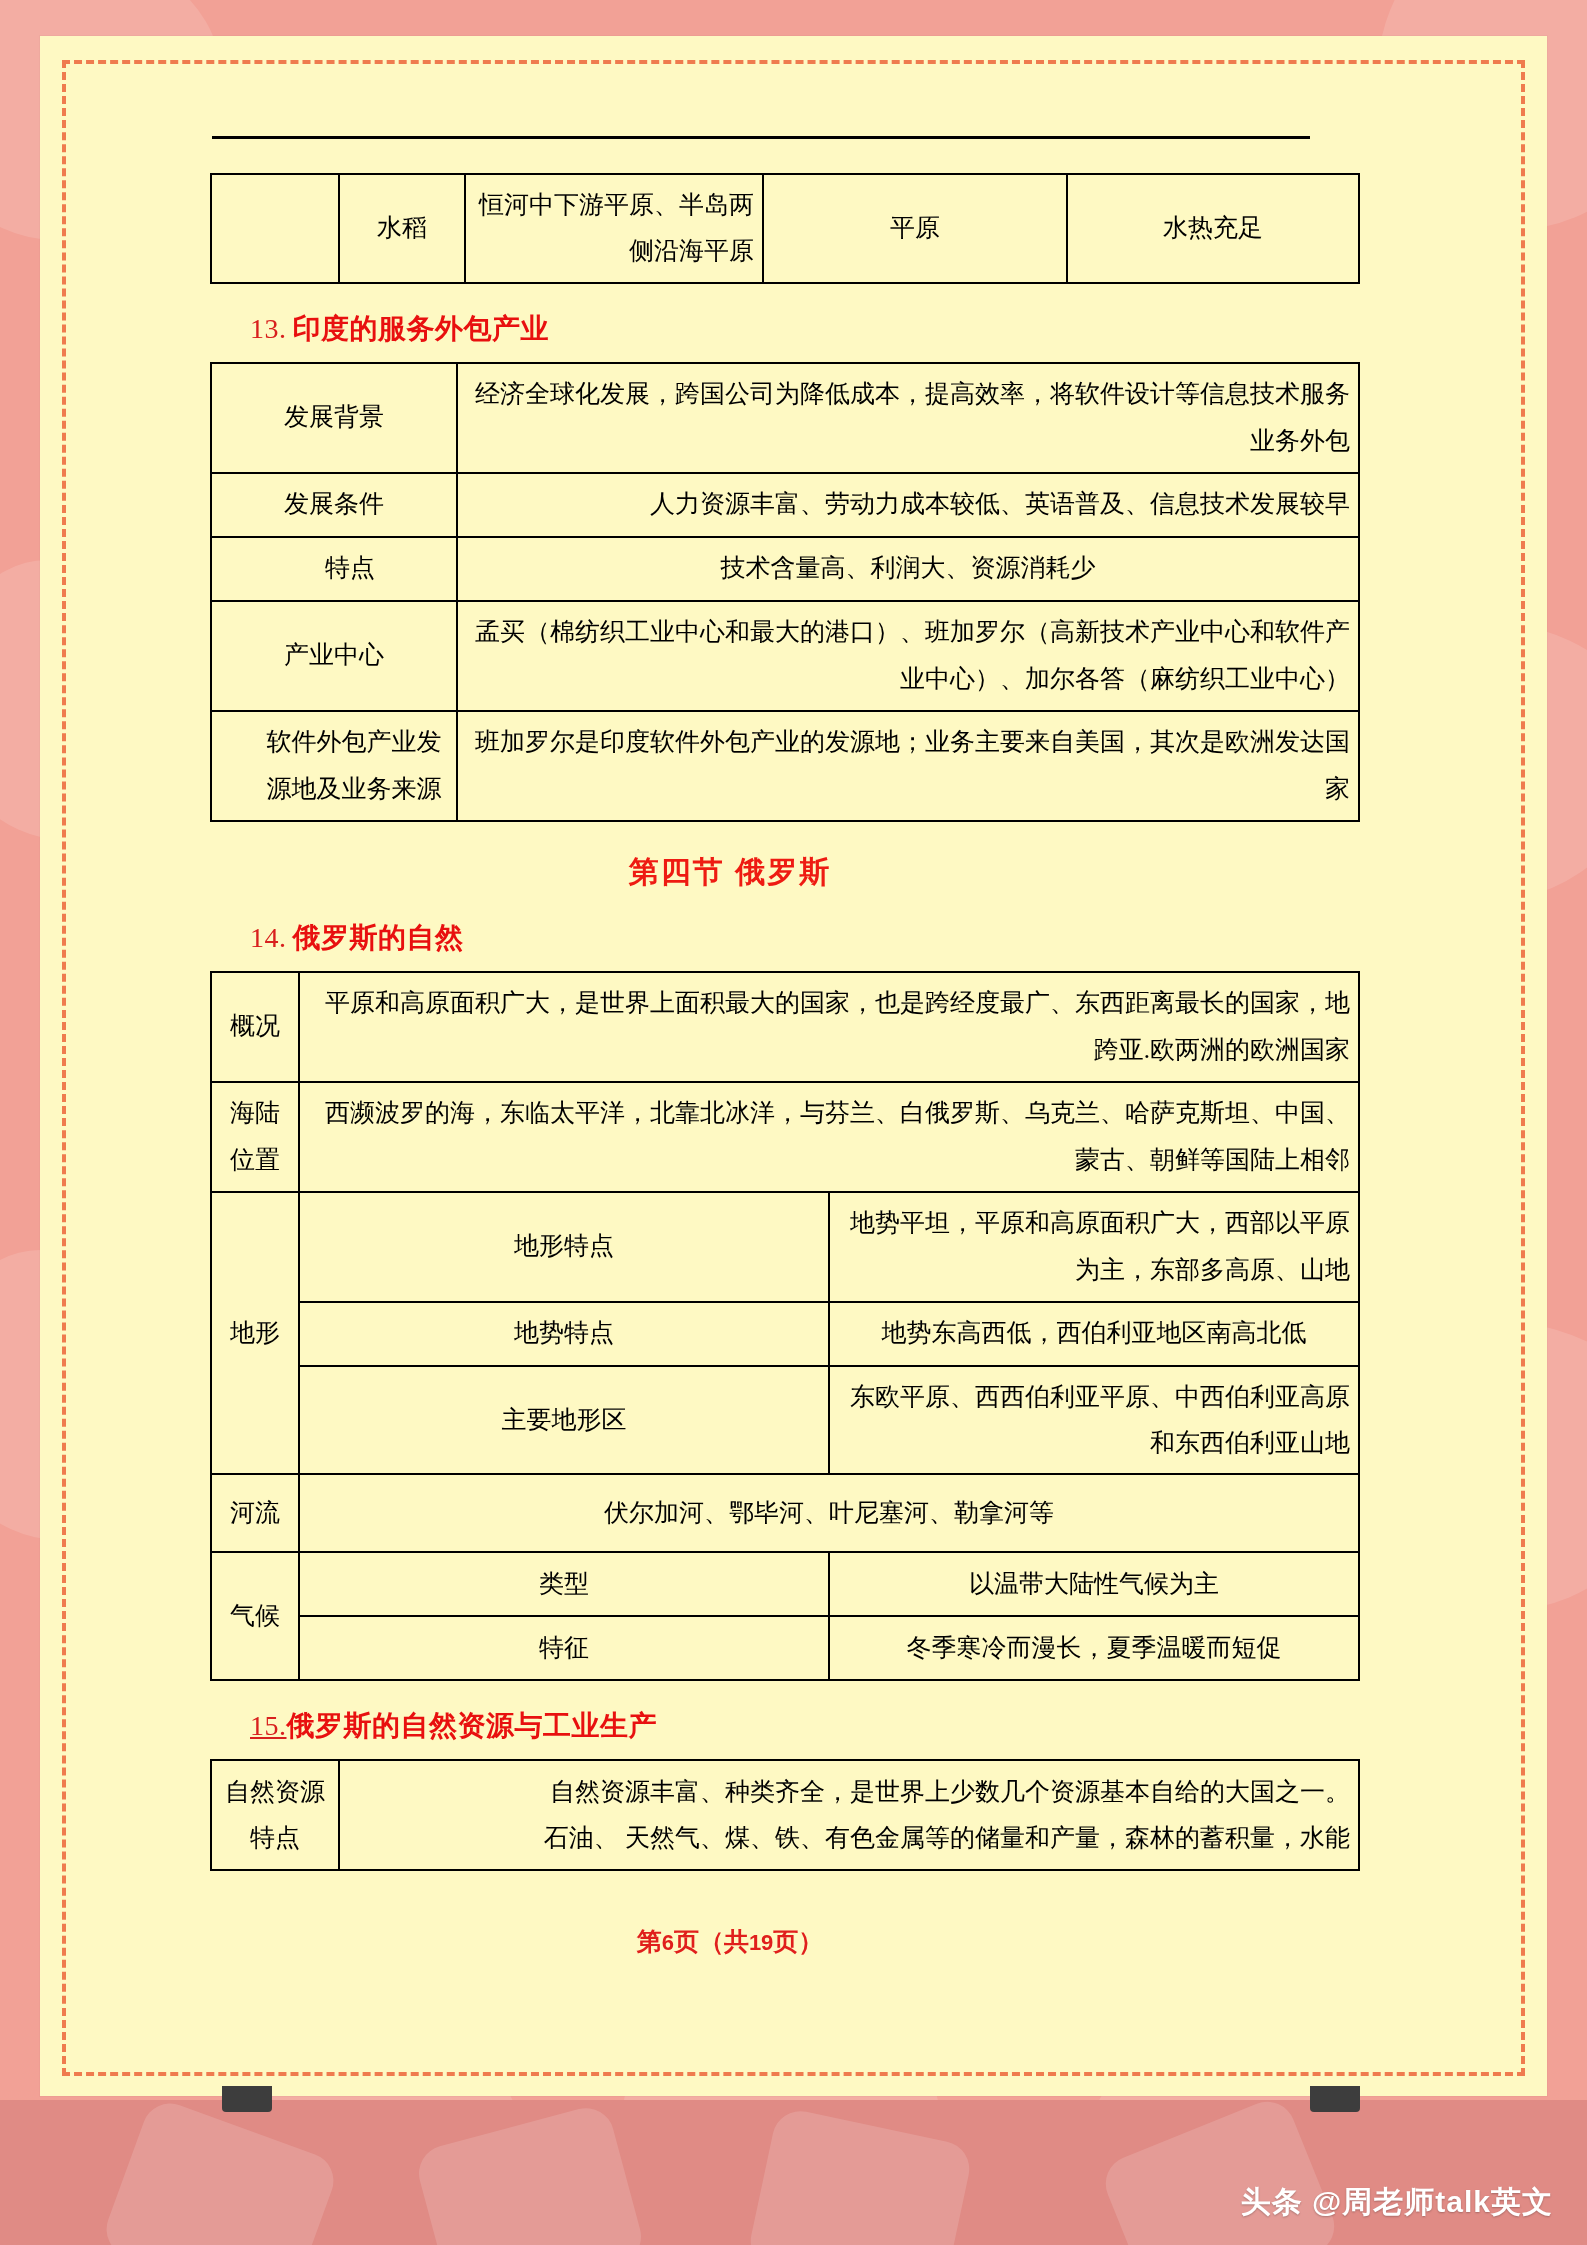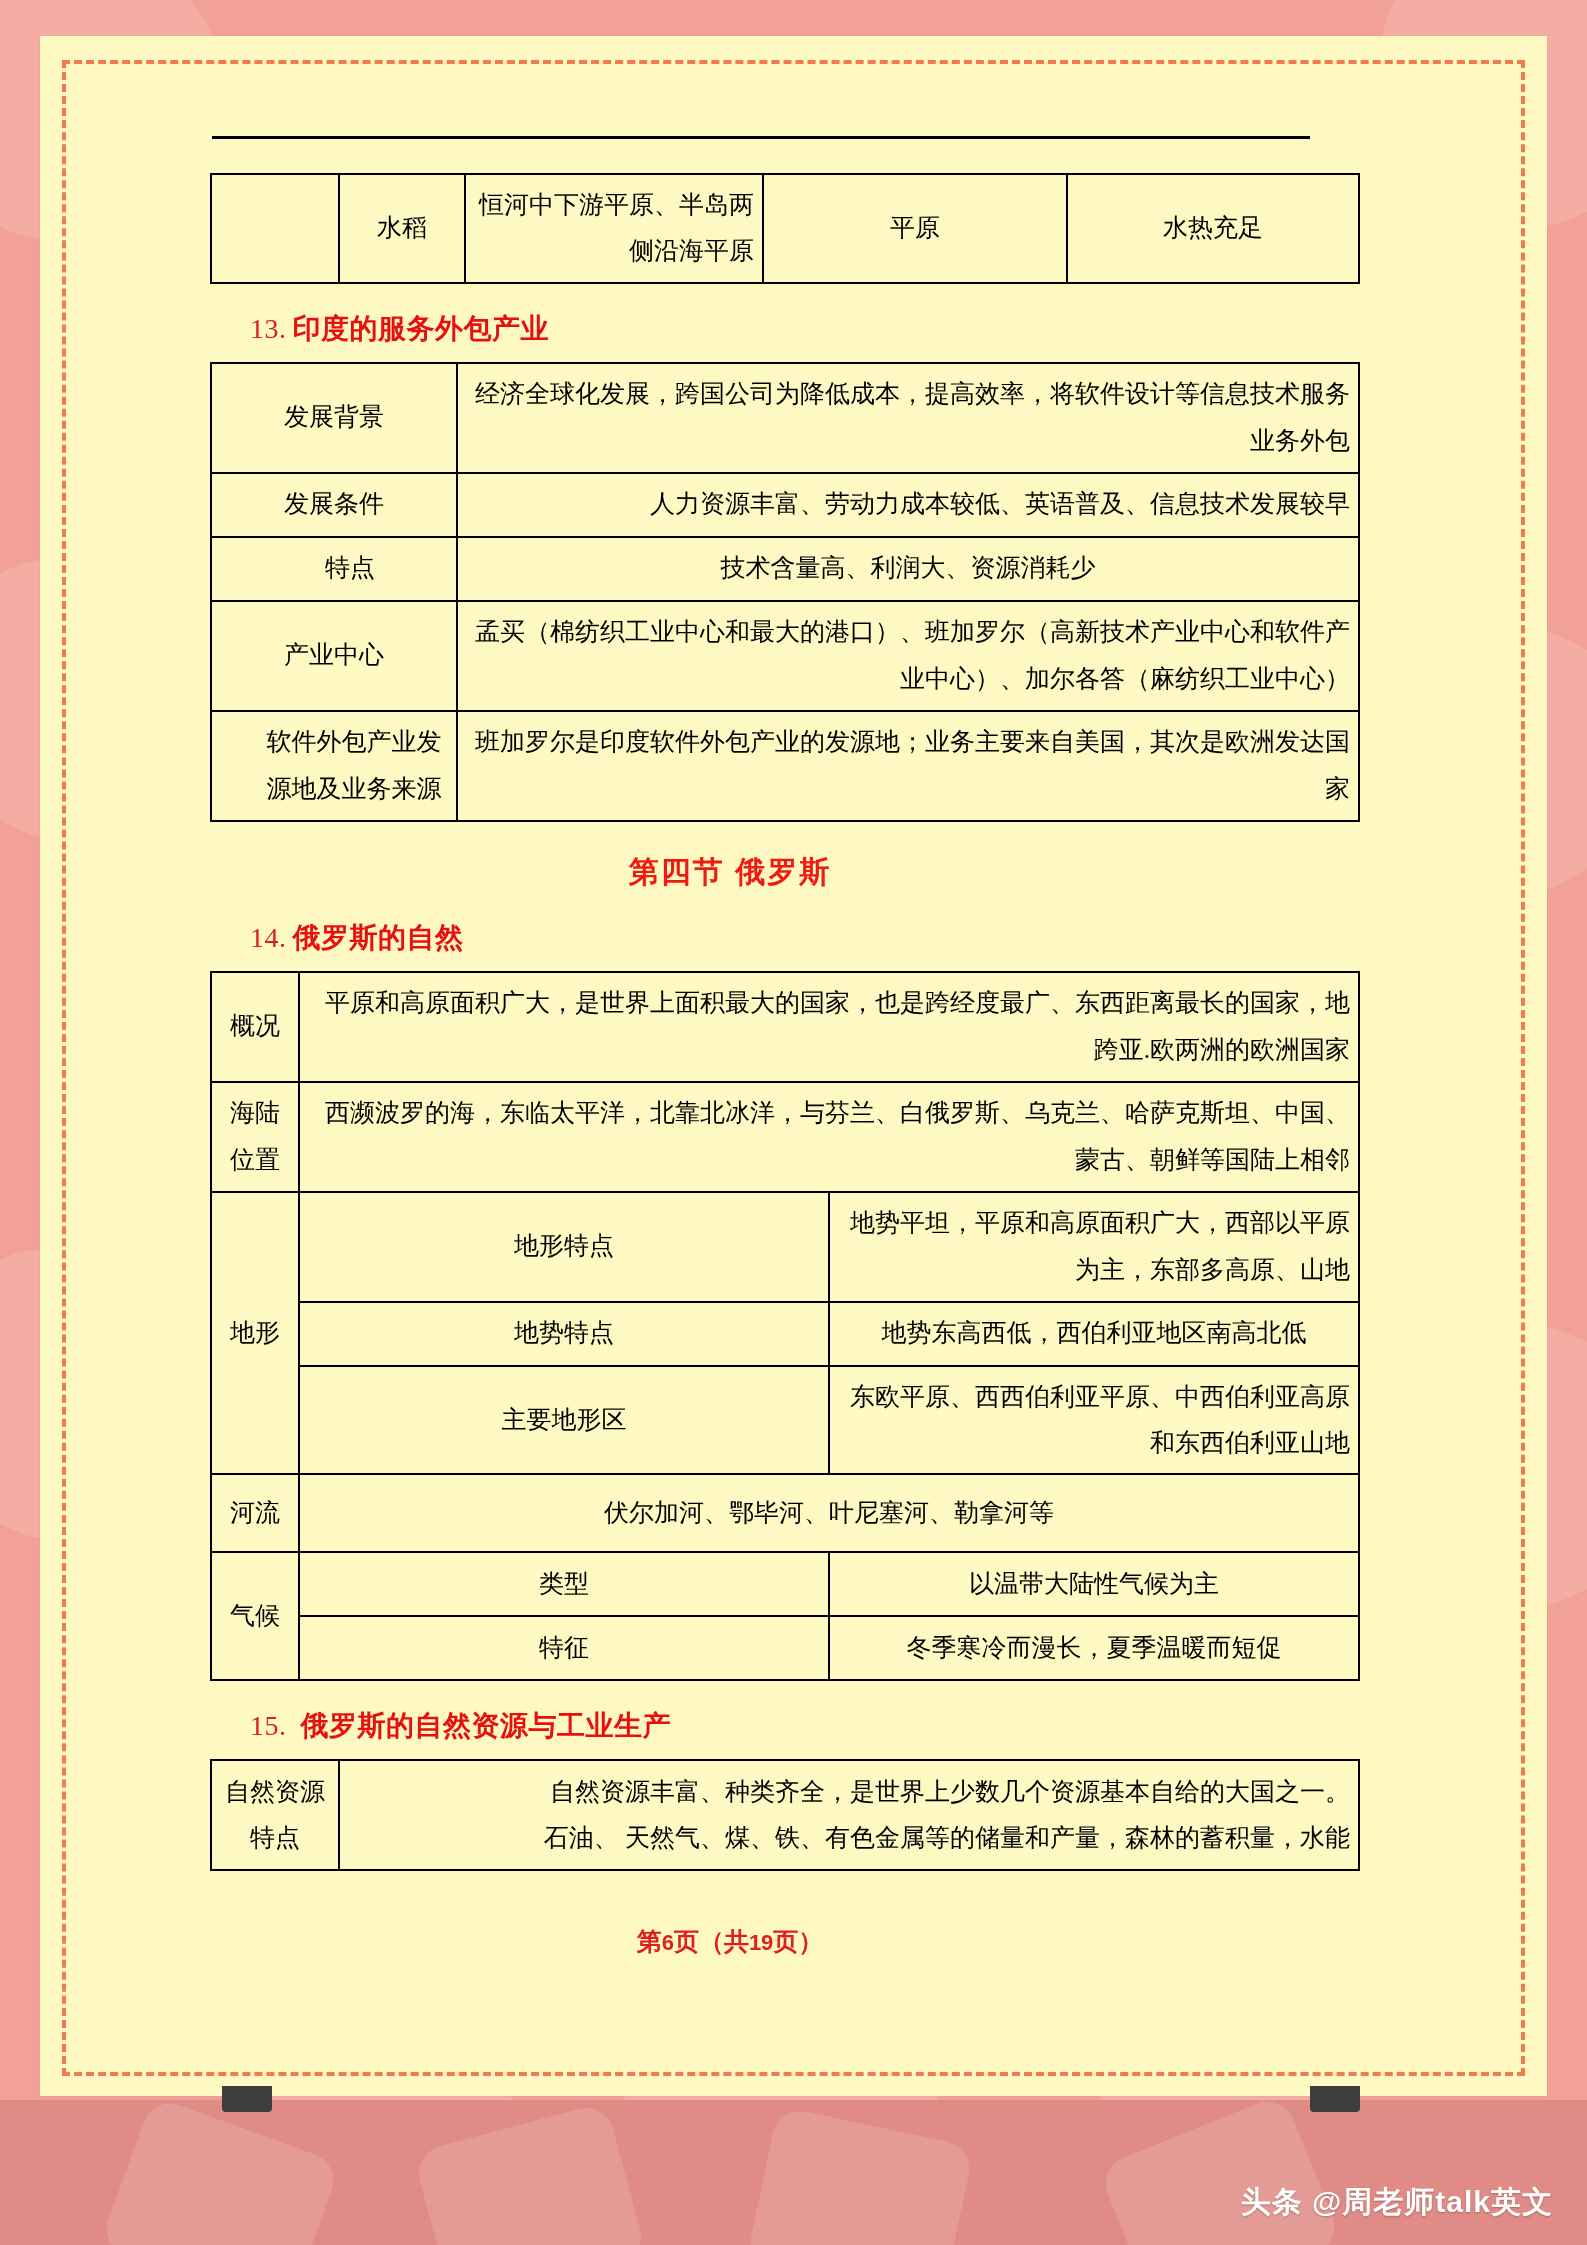--- a/index.html
+++ b/index.html
@@ -154,21 +154,21 @@
     font-size: 28px;
     margin: 26px 0 14px 110px;
     letter-spacing: 0.5px;
   }
   .heading .num {
     font-family: "Liberation Serif", "DejaVu Serif", serif;
     font-weight: normal;
     color: #d8201e;
     margin-right: 6px;
   }
-  .heading.tight .num { margin-right: 14px; }
+  .heading.tight .num { margin-right: 0; text-decoration: underline; }
 
   .section-title {
     text-align: center;
     color: #ee1b12;
     font-family: "Liberation Sans", sans-serif;
     font-weight: bold;
     font-size: 30px;
     margin: 30px 0 26px 0;
     letter-spacing: 2px;
   }

